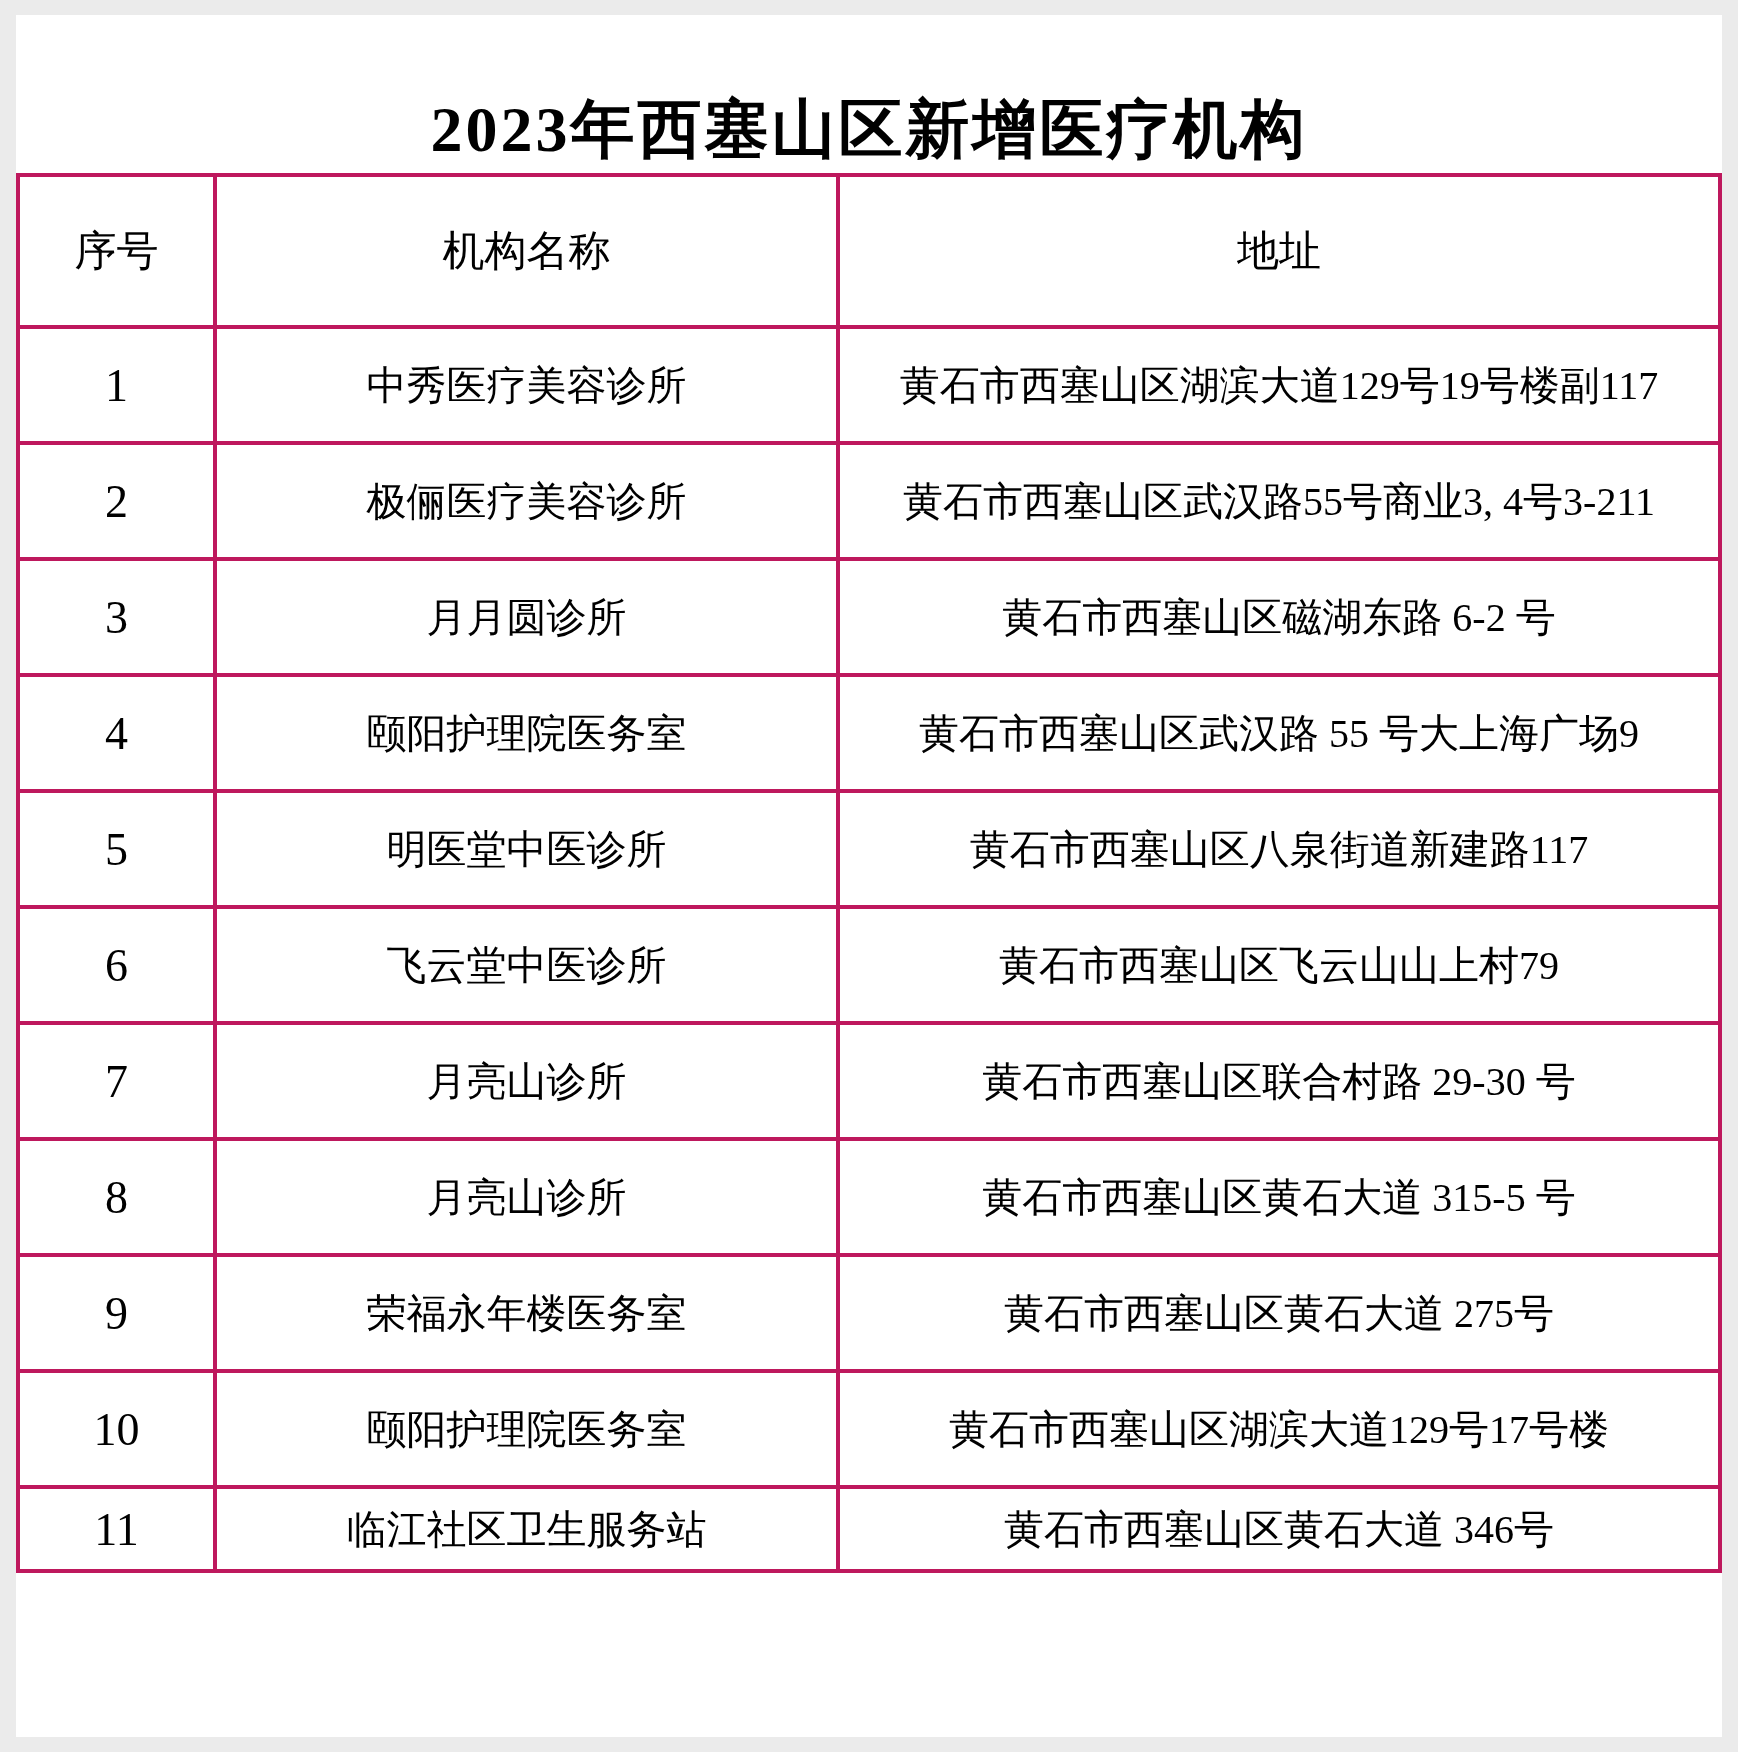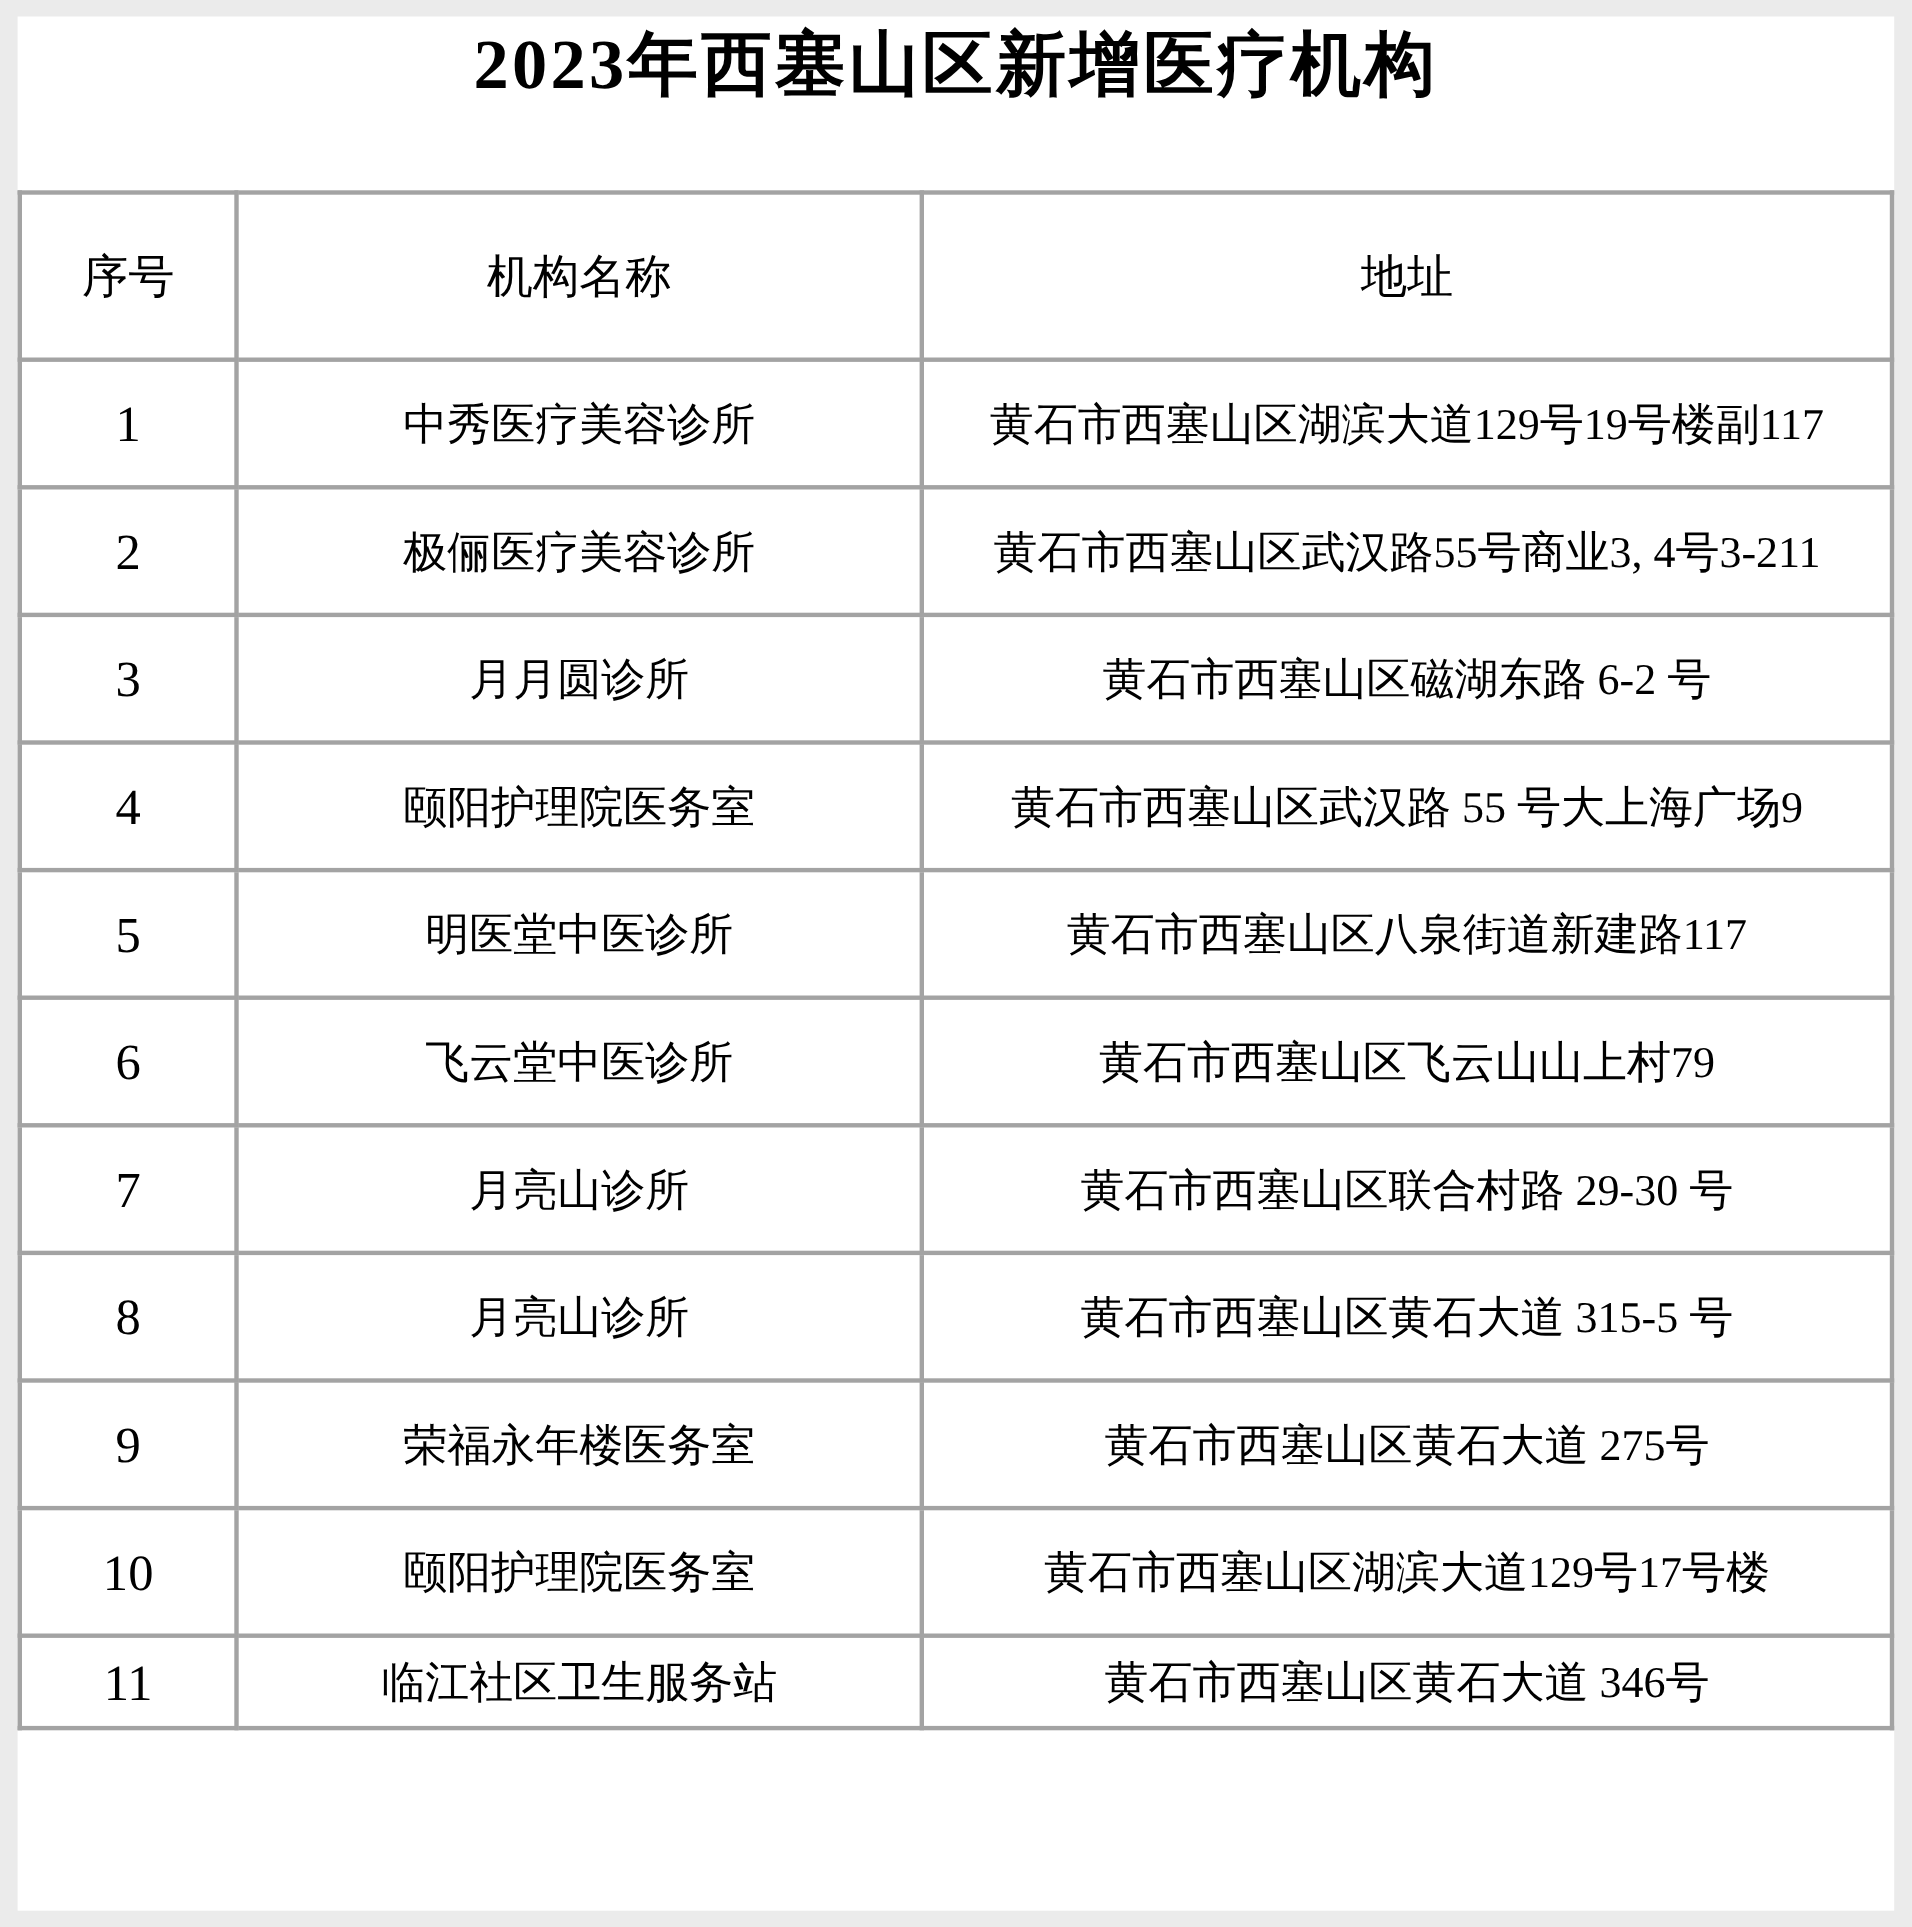--- a/index.html
+++ b/index.html
@@ -16,36 +16,36 @@
     position: absolute;
     left: 16px;
     top: 15px;
     width: 1706px;
     height: 1722px;
     background: #ffffff;
   }
   .title-block {
     height: 158px;
     display: flex;
-    align-items: flex-start;
+    align-items: flex-end;
     justify-content: center;
   }
   .title-text {
     font-size: 64px;
     font-weight: bold;
     letter-spacing: 3px;
     white-space: nowrap;
   }
   table.med-table {
     border-collapse: collapse;
     table-layout: fixed;
     width: 1706px;
   }
   .med-table td, .med-table th {
-    border: 4px solid #a3a3a3;
+    border: 4px solid #be185d;
     text-align: center;
     vertical-align: middle;
     padding: 0 6px;
     font-weight: normal;
     font-size: 40px;
     white-space: nowrap;
     overflow: hidden;
   }
   .col-no   { width: 197px; }
   .col-name { width: 623px; }

